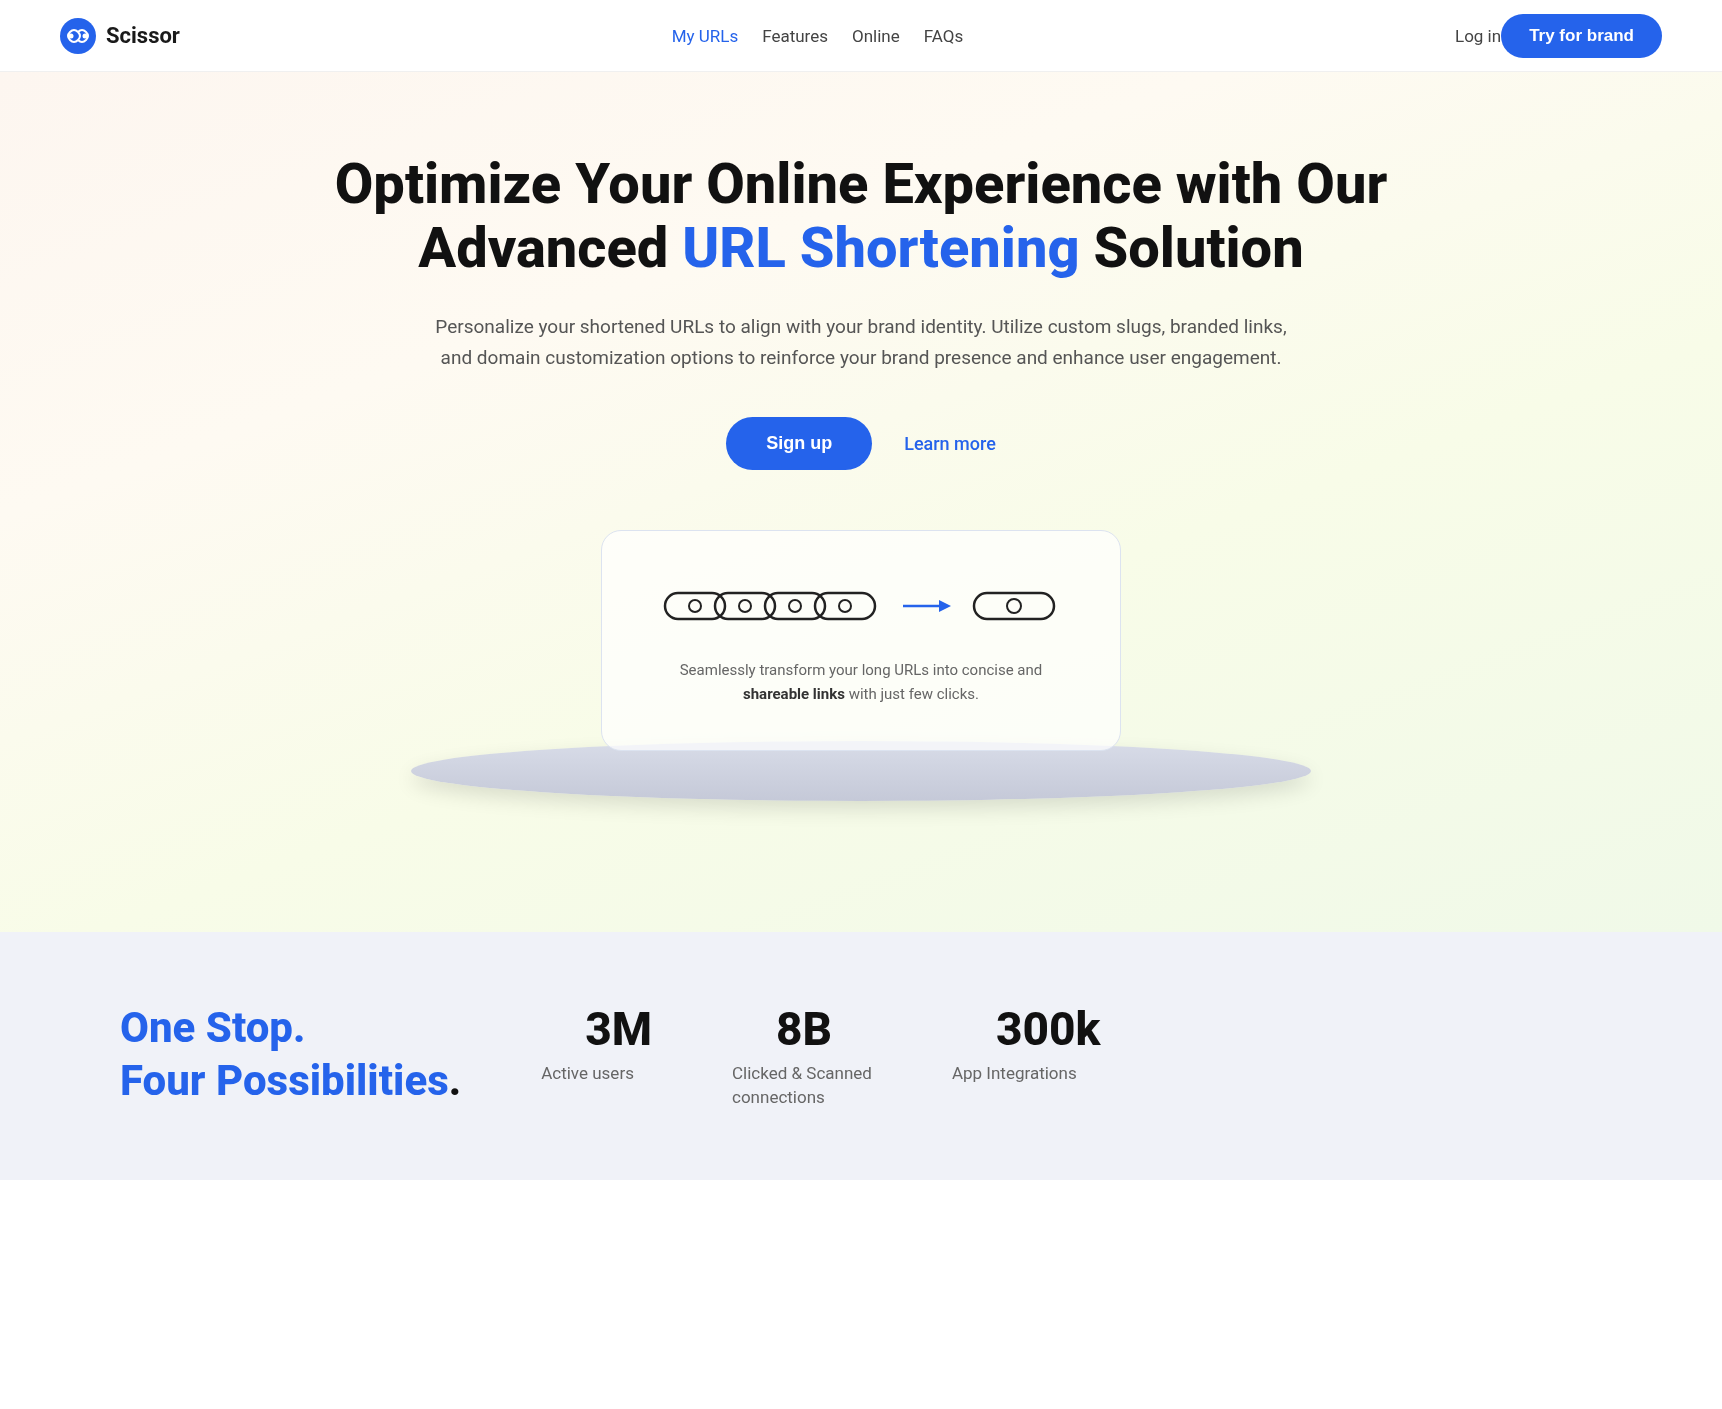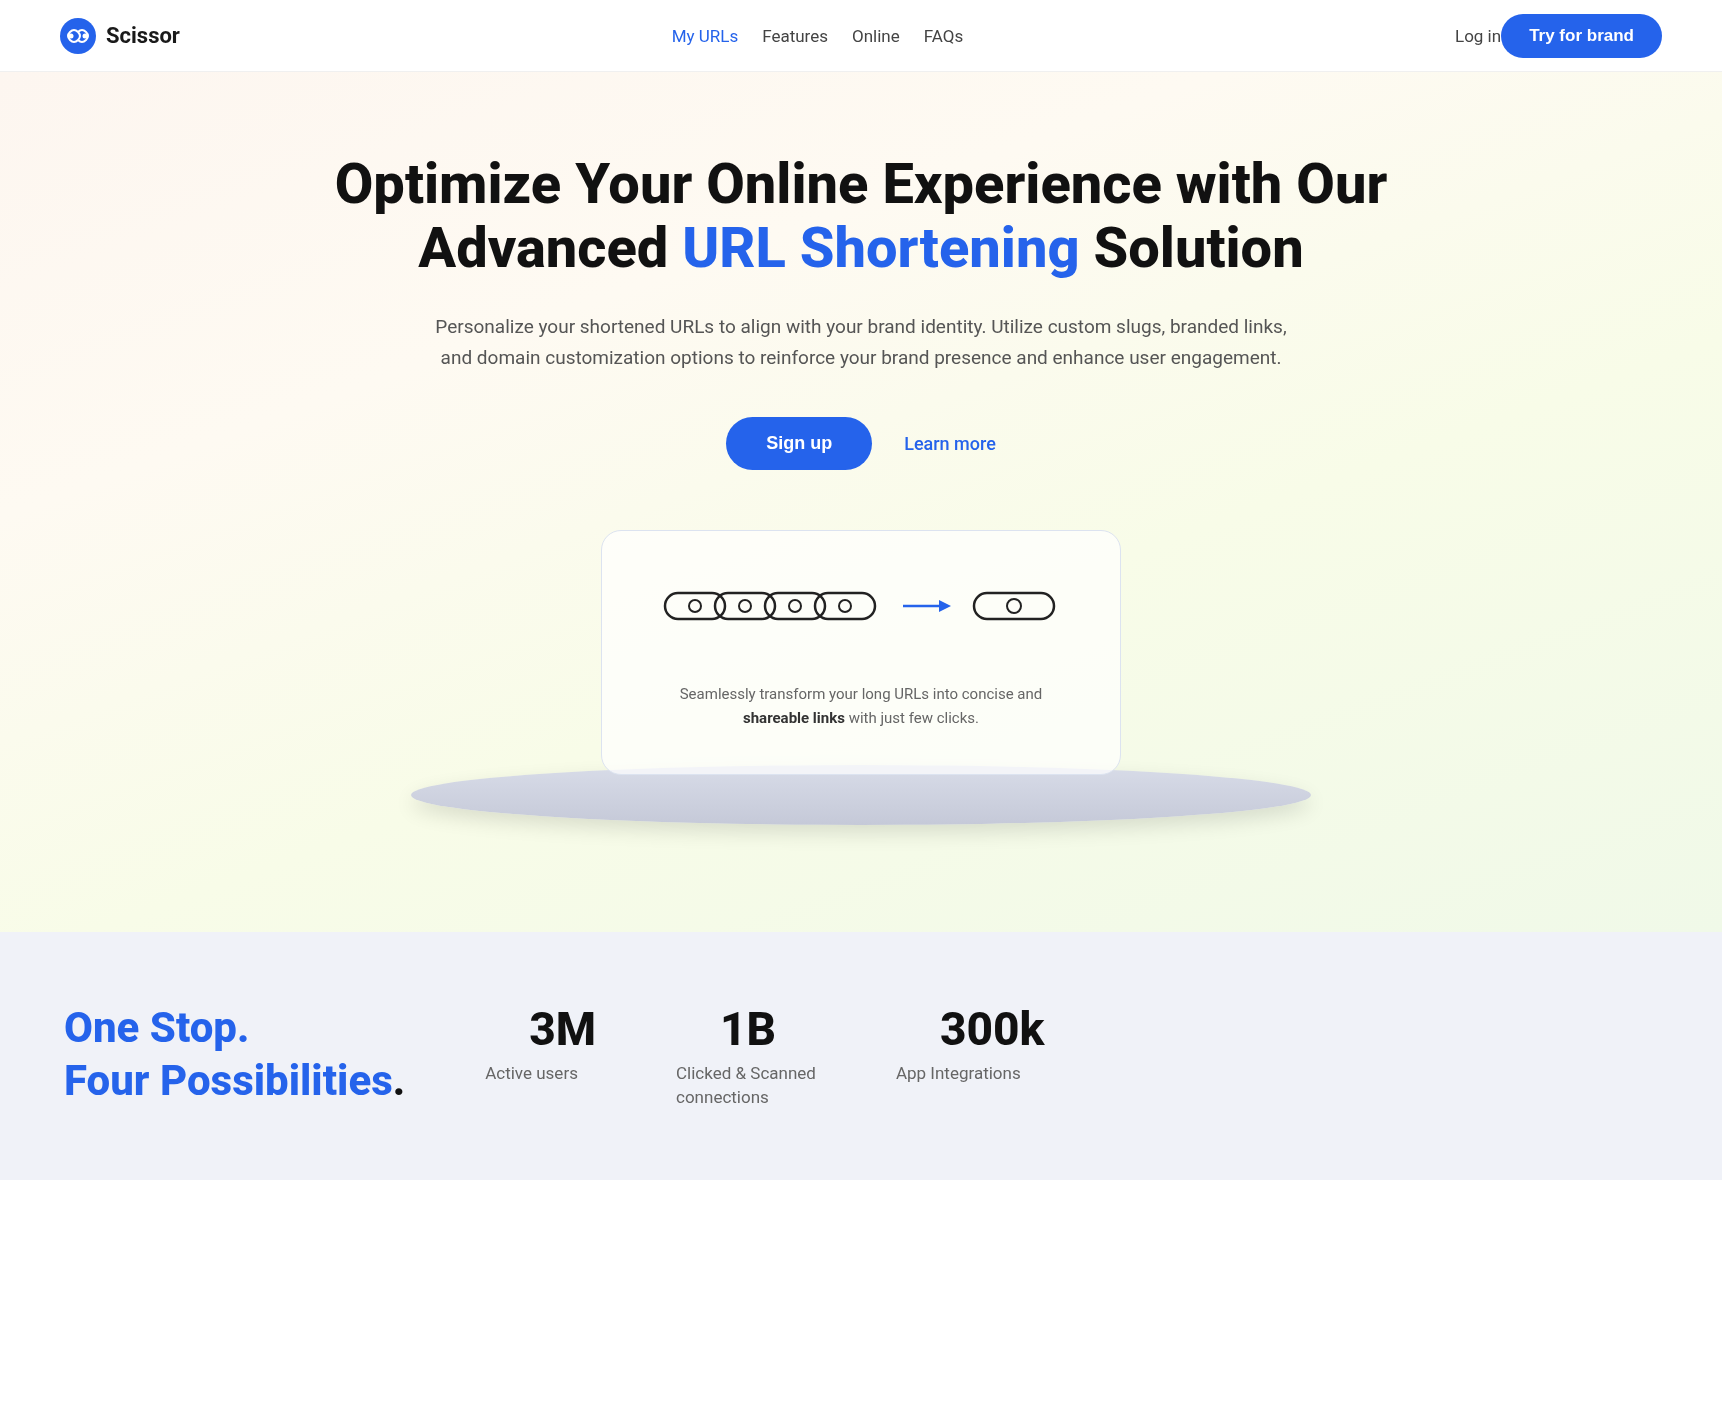--- a/index.html
+++ b/index.html
@@ -156,21 +156,20 @@
       border-radius: 20px;
       background: rgba(255, 255, 255, 0.7);
       padding: 50px 60px 44px;
       display: flex;
       flex-direction: column;
       align-items: center;
       width: 520px;
       margin-bottom: 0;
       position: relative;
       z-index: 2;
-      gap: 24px;
     }
 
     .url-chain-visual {
       display: flex;
       align-items: center;
       gap: 18px;
       margin-bottom: 28px;
     }
 
     .url-card-desc {
@@ -193,21 +192,21 @@
       margin: 0 auto;
       position: relative;
       top: -10px;
       z-index: 1;
       box-shadow: 0 8px 20px rgba(0,0,0,0.12);
     }
 
     
     .stats-section {
       background: #f0f2f8;
-      padding: 70px 64px;
+      padding: 70px 120px;
       display: flex;
       align-items: flex-start;
       gap: 80px;
     }
 
     .stats-headline {
       min-width: 280px;
     }
 
     .stats-headline h2 {
@@ -338,21 +337,21 @@
       <span>Four </span><span class="hero-title-accent">Possibilities</span><span class="dot">.</span>
     </h2>
   </div>
 
   <div class="stats-grid">
     <div class="stat-item">
       <h3>3M</h3>
       <p>Active users</p>
     </div>
     <div class="stat-item">
-      <h3>1B</h3>
+      <h3>8B</h3>
       <p>Clicked &amp; Scanned<br>connections</p>
     </div>
     <div class="stat-item">
       <h3>300k</h3>
       <p>App Integrations</p>
     </div>
   </div>
 </section>
 
 </body></html>

